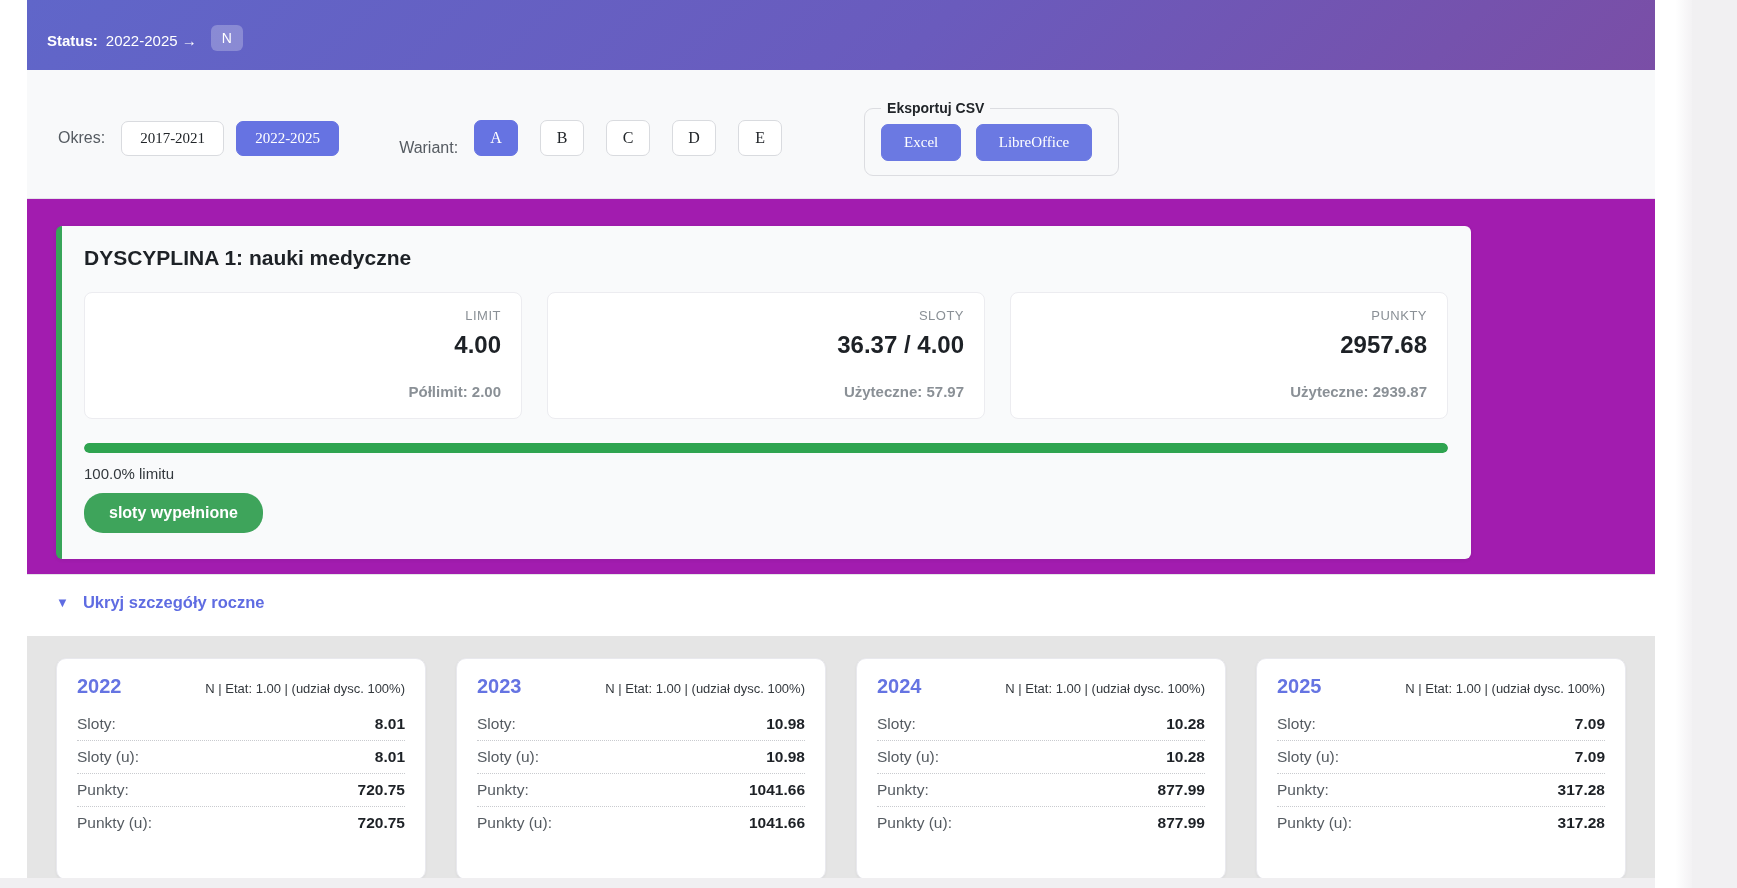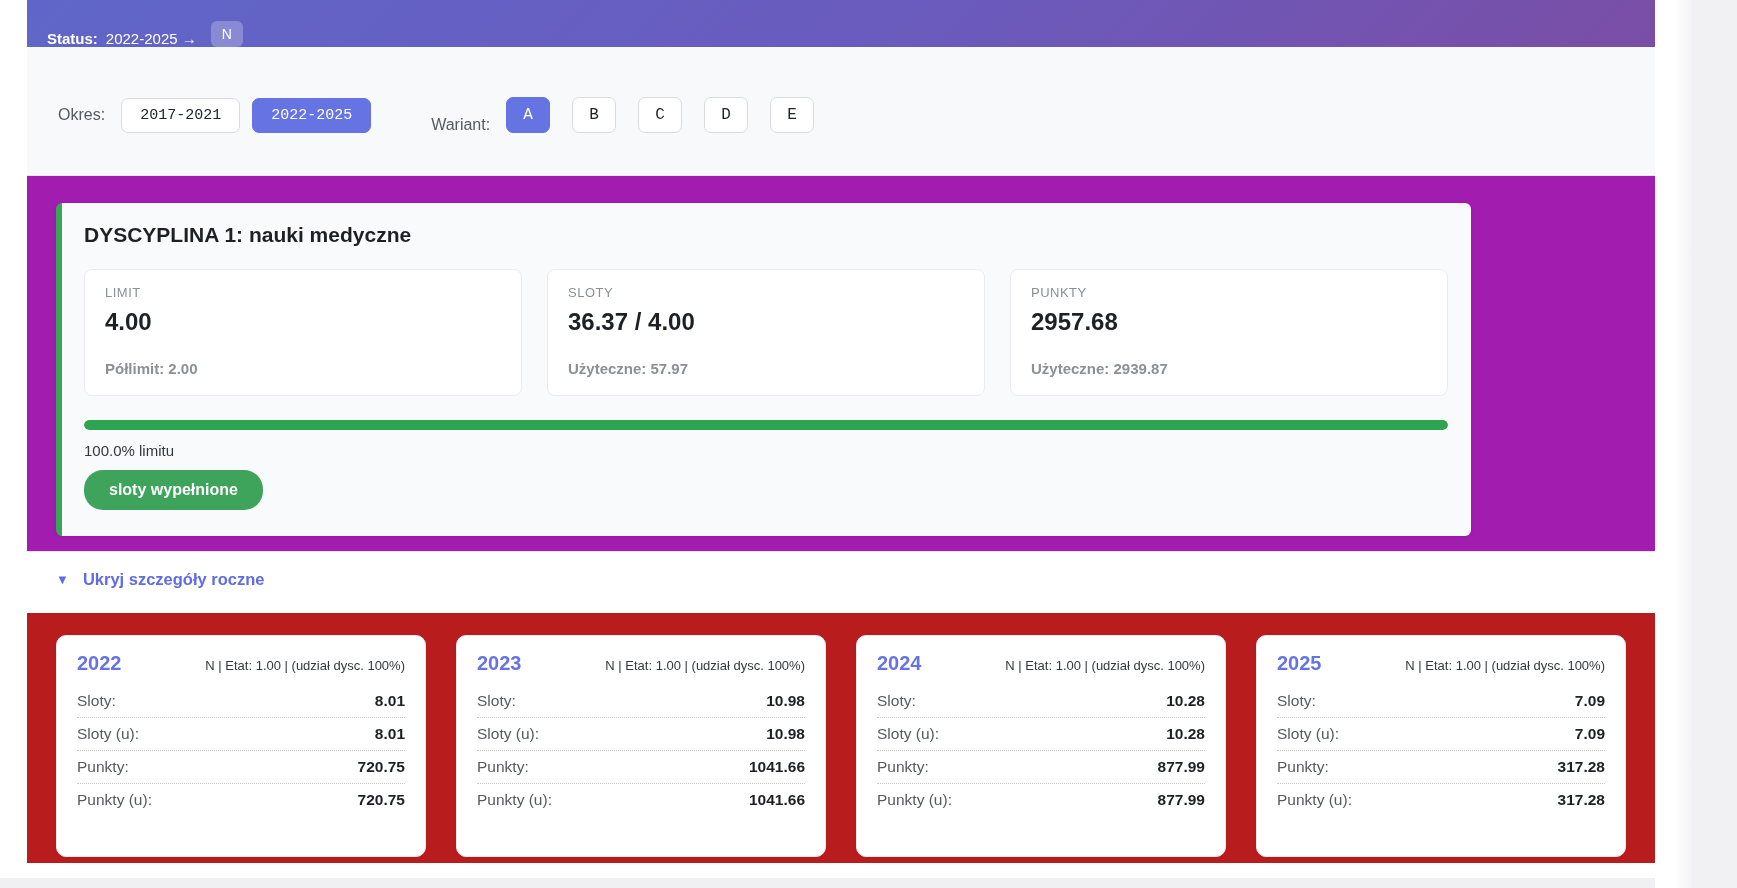--- a/index.html
+++ b/index.html
@@ -11,58 +11,58 @@
   .app-col { position:absolute; left:27px; top:0; width:1628px; height:878px; background:#fff; }
 
   
   .scroll-strip { position:absolute; top:0; right:45px; width:37px; height:888px; background:#fff;
     background:linear-gradient(to right,#ffffff 55%, #f3f2f4 100%); }
   .right-gutter { position:absolute; top:0; right:0; width:45px; height:888px; background:#f1f0f2; }
   .bottom-strip { position:absolute; left:0; bottom:0; width:1692px; height:10px; background:#f0eff1; }
 
   
   .statusbar {
-    height:47px; padding:6px 8px 0 20px;
+    height:70px; padding:6px 8px 0 20px;
     background:linear-gradient(135deg,#6066c9 0%,#6a5bbd 55%,#7a4ea6 100%);
-    color:#fff; display:flex; align-items:flex-end; gap:8px; font-size:15px;
+    color:#fff; display:flex; align-items:center; gap:8px; font-size:15px;
   }
   .statusbar .lbl { font-weight:bold; margin-top:4px; }
   .statusbar .val { margin-top:4px; }
   .status-badge {
     background:rgba(255,255,255,0.25); border-radius:6px; padding:5px 11px;
     font-size:14px; color:#fff; margin-left:6px;
   }
 
   
   .filters {
     height:129px; background:#f8f9fa; border-bottom:1px solid #e4e4e8;
     display:flex; align-items:center; padding:8px 20px 0 31px; gap:12px;
   }
   .filter-label { color:#555b61; font-size:16px; margin-right:4px; }
   .btn {
-    font-family:Liberation Mono, monospace; font-size:15px; border:1px solid #d9dbdf; background:#fff; color:#212529;
+    font-family:Liberation Serif, serif; font-size:15px; border:1px solid #d9dbdf; background:#fff; color:#212529;
     border-radius:7px; padding:9px 18px; cursor:pointer; line-height:1;
   }
   .btn.sel { background:#6673e2; border-color:#6673e2; color:#fff; }
   .btn.letter { padding:9px 0; width:44px; text-align:center; font-size:16px; margin-right:10px; }
   .wariant-label { margin-left:48px;margin-top:19px; }
   .export-fieldset {
     margin-left:60px; border:1px solid #dcdde1; border-radius:9px; padding:8px 16px 14px 16px;
   }
   .export-fieldset legend { font-size:14px; font-weight:bold; color:#212529; padding:0 6px; }
   .btn.export { background:#6b79e2; border-color:#6b79e2; color:#fff; padding:10px 22px; margin-right:10px; font-size:15px; }
 
   
   .main-section { background:#a21caf; padding:27px 0 0 29px; height:376px; border-bottom:1px solid #e4e4e8; }
   .disc-card {
     width:1415px; background:#f9fafb; border-left:6px solid #38a559; border-radius:6px;
     box-shadow:0 1px 4px rgba(0,0,0,0.07); padding:20px 23px 26px 22px;
   }
   .disc-title { font-size:21px; font-weight:bold; color:#1d2126; margin-bottom:22px; }
-  .metrics-row { display:flex; gap:25px; margin-bottom:24px; }
+  .metrics-row { display:flex; gap:25px; margin-bottom:24px;text-align:right; }
   .metric-card {
     flex:1; background:#fff; border:1px solid #ececf0; border-radius:8px; padding:15px 20px 18px 20px;
   }
   .metric-label { font-size:13px; color:#8a9096; letter-spacing:0.5px; margin-bottom:8px; }
   .metric-value { font-size:24px; font-weight:bold; color:#1d2126; margin-bottom:24px; }
   .metric-sub { font-size:15px; color:#8a9096;font-weight:bold; }
   .progress-track { height:10px; border-radius:5px; background:#e9ecef; overflow:hidden; margin-bottom:12px; }
   .progress-fill { height:100%; background:#2fa450; border-radius:5px; }
   .progress-label { font-size:15px; color:#33383d; margin-bottom:11px; }
   .pill-badge {
@@ -73,21 +73,21 @@
   
   .toggle-row { padding:18px 0 0 29px; height:61px; background:#fff; }
   .toggle-link {
     color:#5f6ce2; font-weight:bold; font-size:16.5px; text-decoration:none; cursor:pointer;
     display:inline-flex; align-items:center; gap:14px;
   }
   .toggle-link .tri { font-size:13px; }
 
   
   .years-section {
-    background:#b91c1c; height:250px; padding:22px 29px 0 29px;
+    background:#e5e5e5; height:250px; padding:22px 29px 0 29px;
     display:grid; grid-template-columns:repeat(4,1fr); gap:30px;
   }
   .year-card {
     background:#fff; border:1px solid #e9e9ee; border-radius:10px;
     box-shadow:0 1px 3px rgba(0,0,0,0.05); padding:16px 20px 14px 20px; height:222px;
   }
   .year-head { display:flex; align-items:baseline; justify-content:space-between; margin-bottom:10px; }
   .year-num { color:#6574e2; font-size:20px; font-weight:bold; }
   .year-meta { color:#33383d; font-size:13px; }
   .year-row {
@@ -114,20 +114,25 @@
     <button class="btn">2017-2021</button>
     <button class="btn sel">2022-2025</button>
 
     <span class="filter-label wariant-label">Wariant:</span>
     <button class="btn letter sel">A</button>
     <button class="btn letter">B</button>
     <button class="btn letter">C</button>
     <button class="btn letter">D</button>
     <button class="btn letter">E</button>
 
+    <fieldset class="export-fieldset">
+      <legend>Eksportuj CSV</legend>
+      <button class="btn export">Excel</button>
+      <button class="btn export">LibreOffice</button>
+    </fieldset>
   </div>
 
   <div class="main-section">
     <div class="disc-card">
       <div class="disc-title">DYSCYPLINA 1: nauki medyczne</div>
 
       <div class="metrics-row">
         <div class="metric-card">
           <div class="metric-label">LIMIT</div>
           <div class="metric-value">4.00</div>

